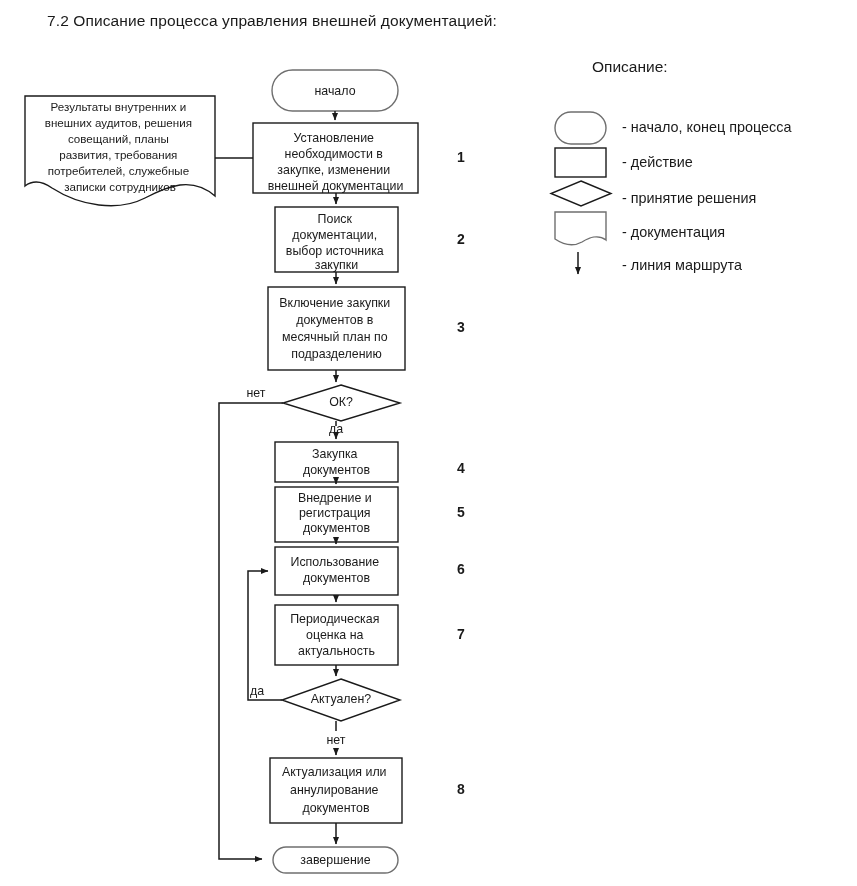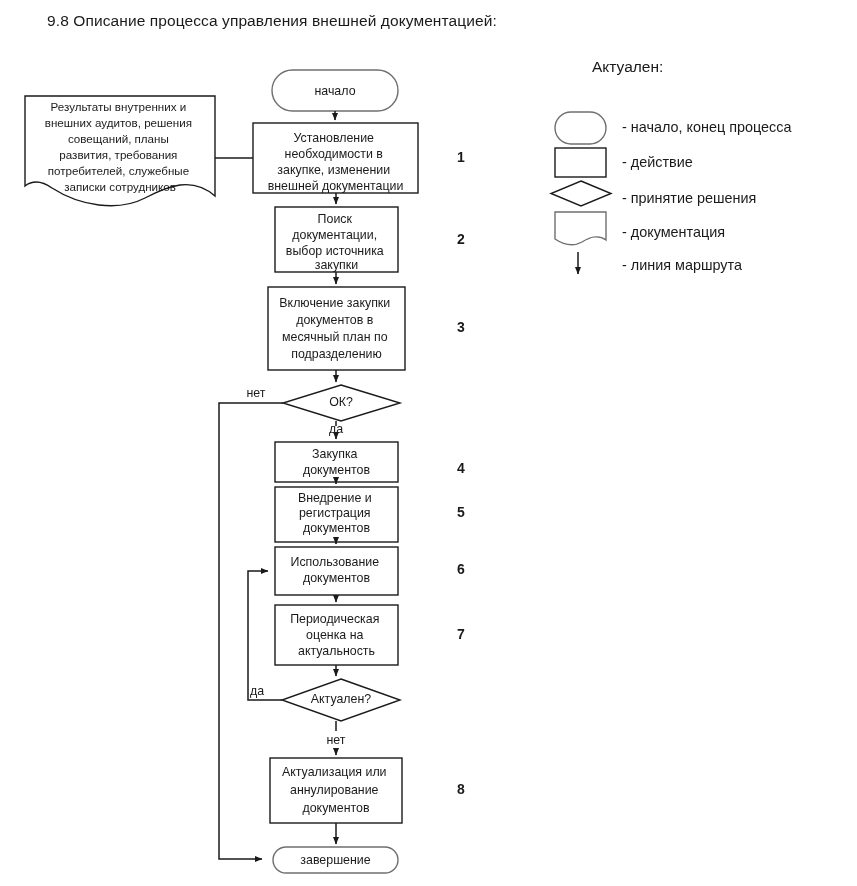--- a/index.html
+++ b/index.html
@@ -90,22 +90,22 @@
     font-size: 14.4px;
     fill: #1a1a1a;
     dominant-baseline: middle;
   }
 </style>
 </head>
 <body>
 
 <div id="page">
 
-  <div id="heading">9.8 Описание процесса управления внешней документацией:</div>
-  <div id="legend-title">Актуален:</div>
+  <div id="heading">7.2 Описание процесса управления внешней документацией:</div>
+  <div id="legend-title">Описание:</div>
 
   <svg class="flow" viewBox="0 0 857 886" xmlns="http://www.w3.org/2000/svg">
     <defs>
       <marker id="arrowhead" markerWidth="9" markerHeight="9" refX="7.4" refY="3.4" orient="auto" markerUnits="userSpaceOnUse">
         <path d="M 0.4 0.4 L 7.8 3.4 L 0.4 6.4 z" fill="#1a1a1a"></path>
       </marker>
     </defs>
 
     <g>
       <path class="shape-stroke" d="M 25 96 L 215 96 L 215 196

